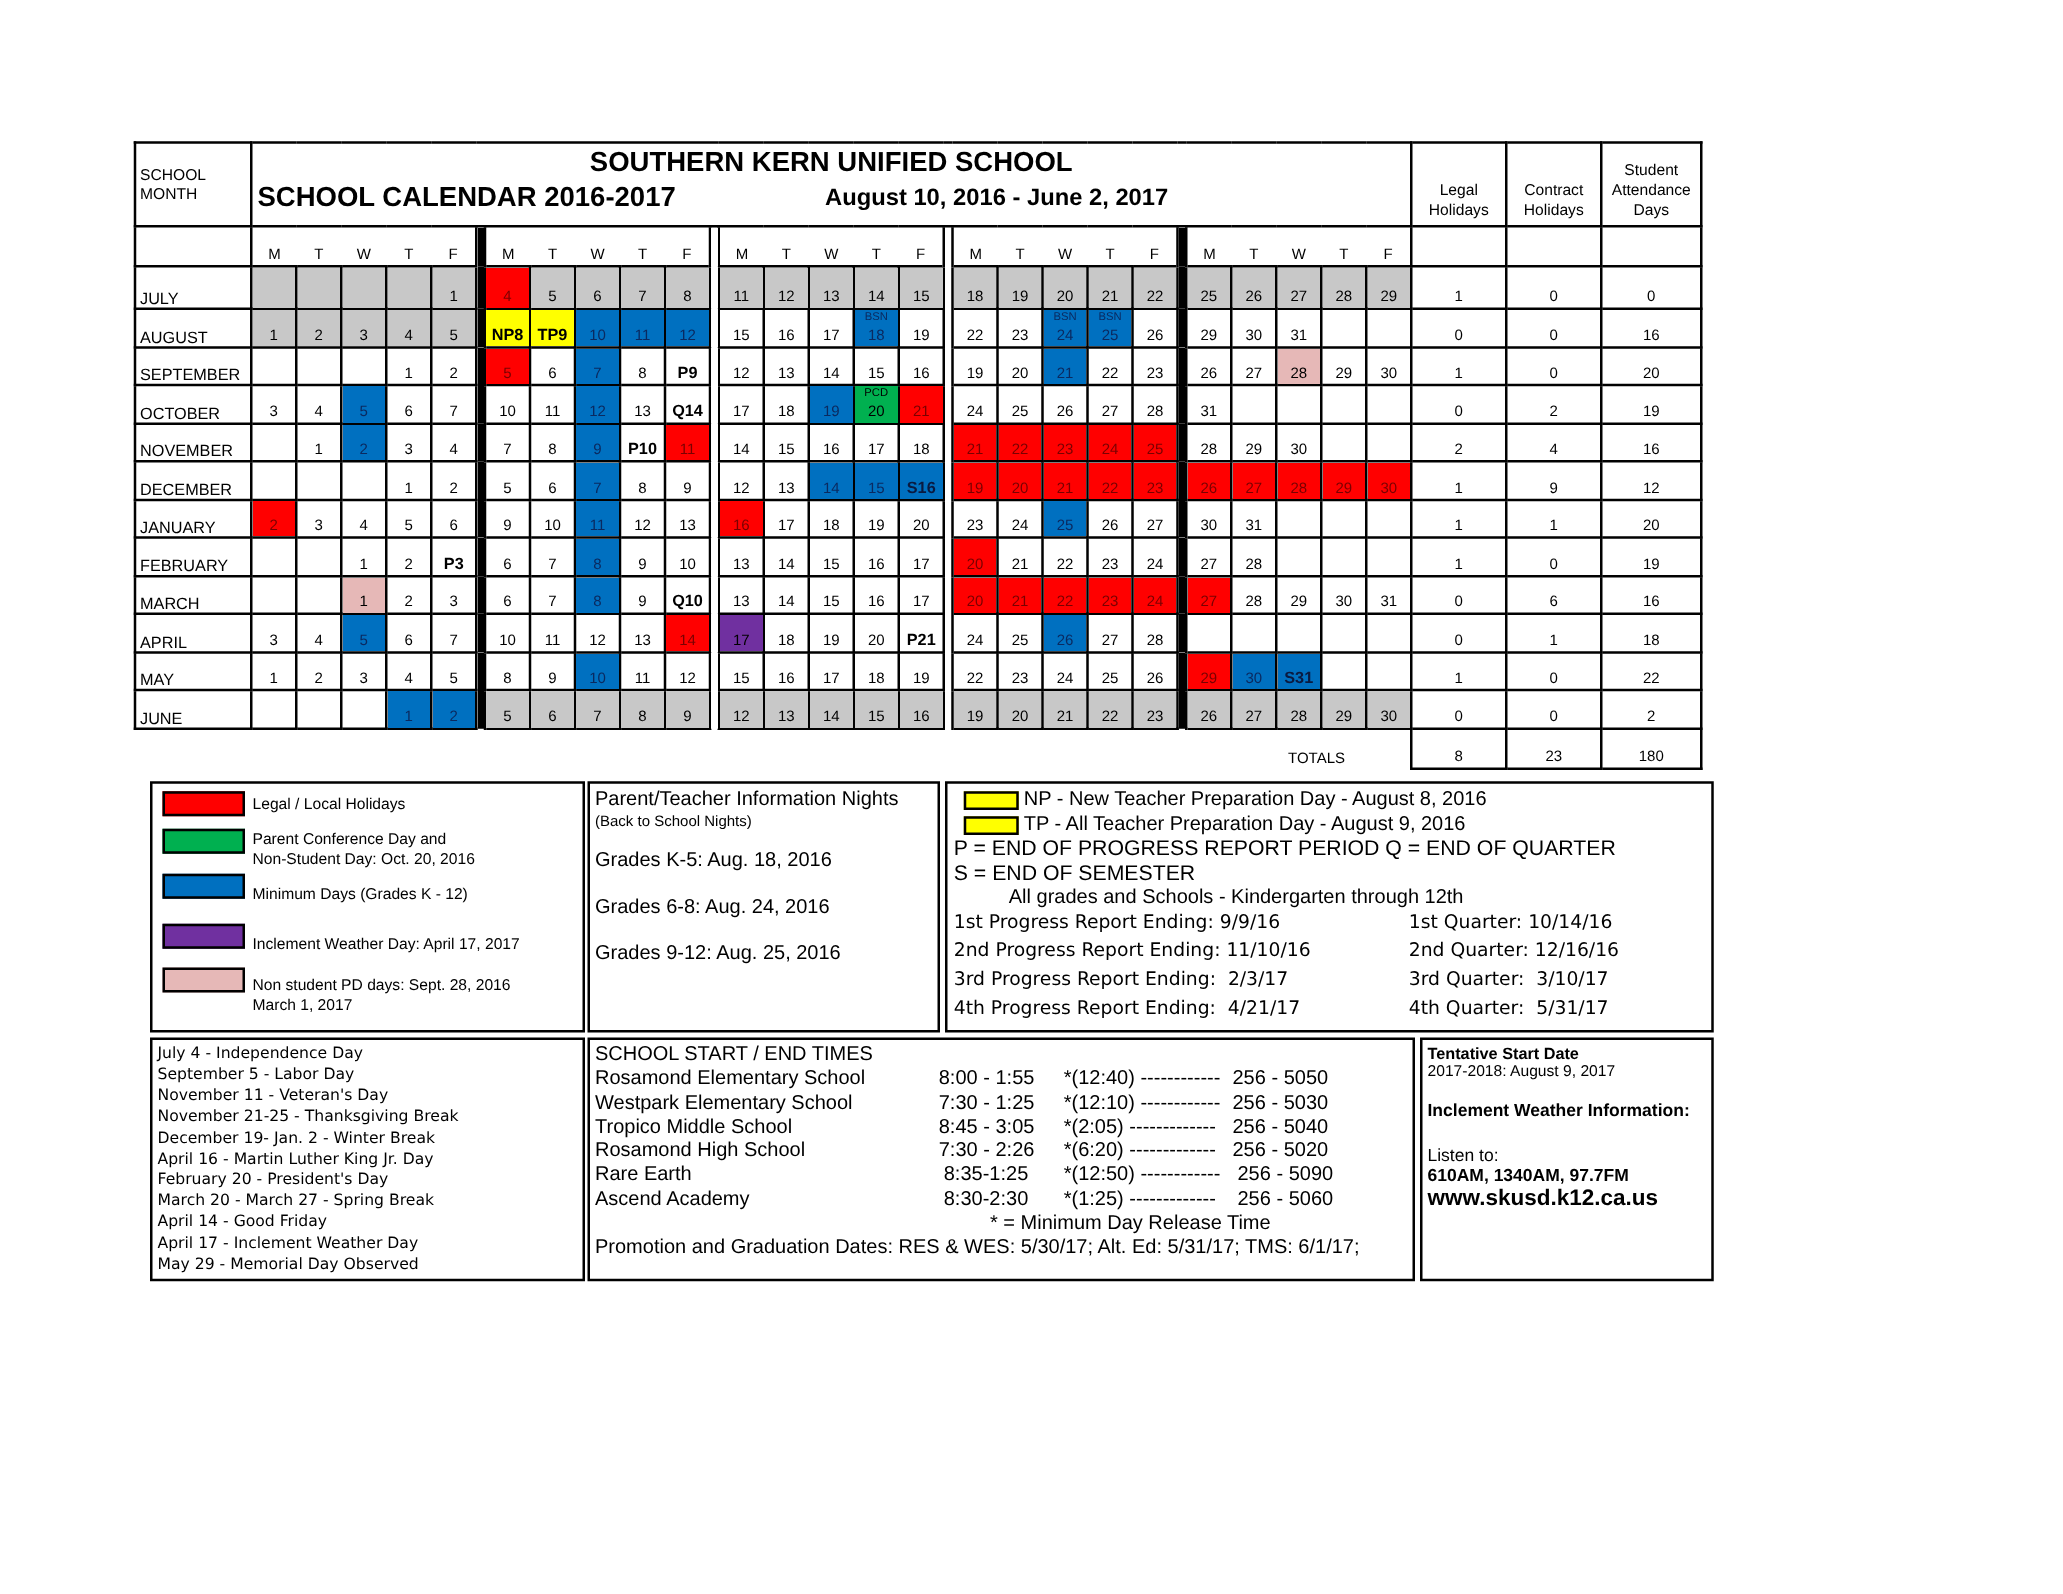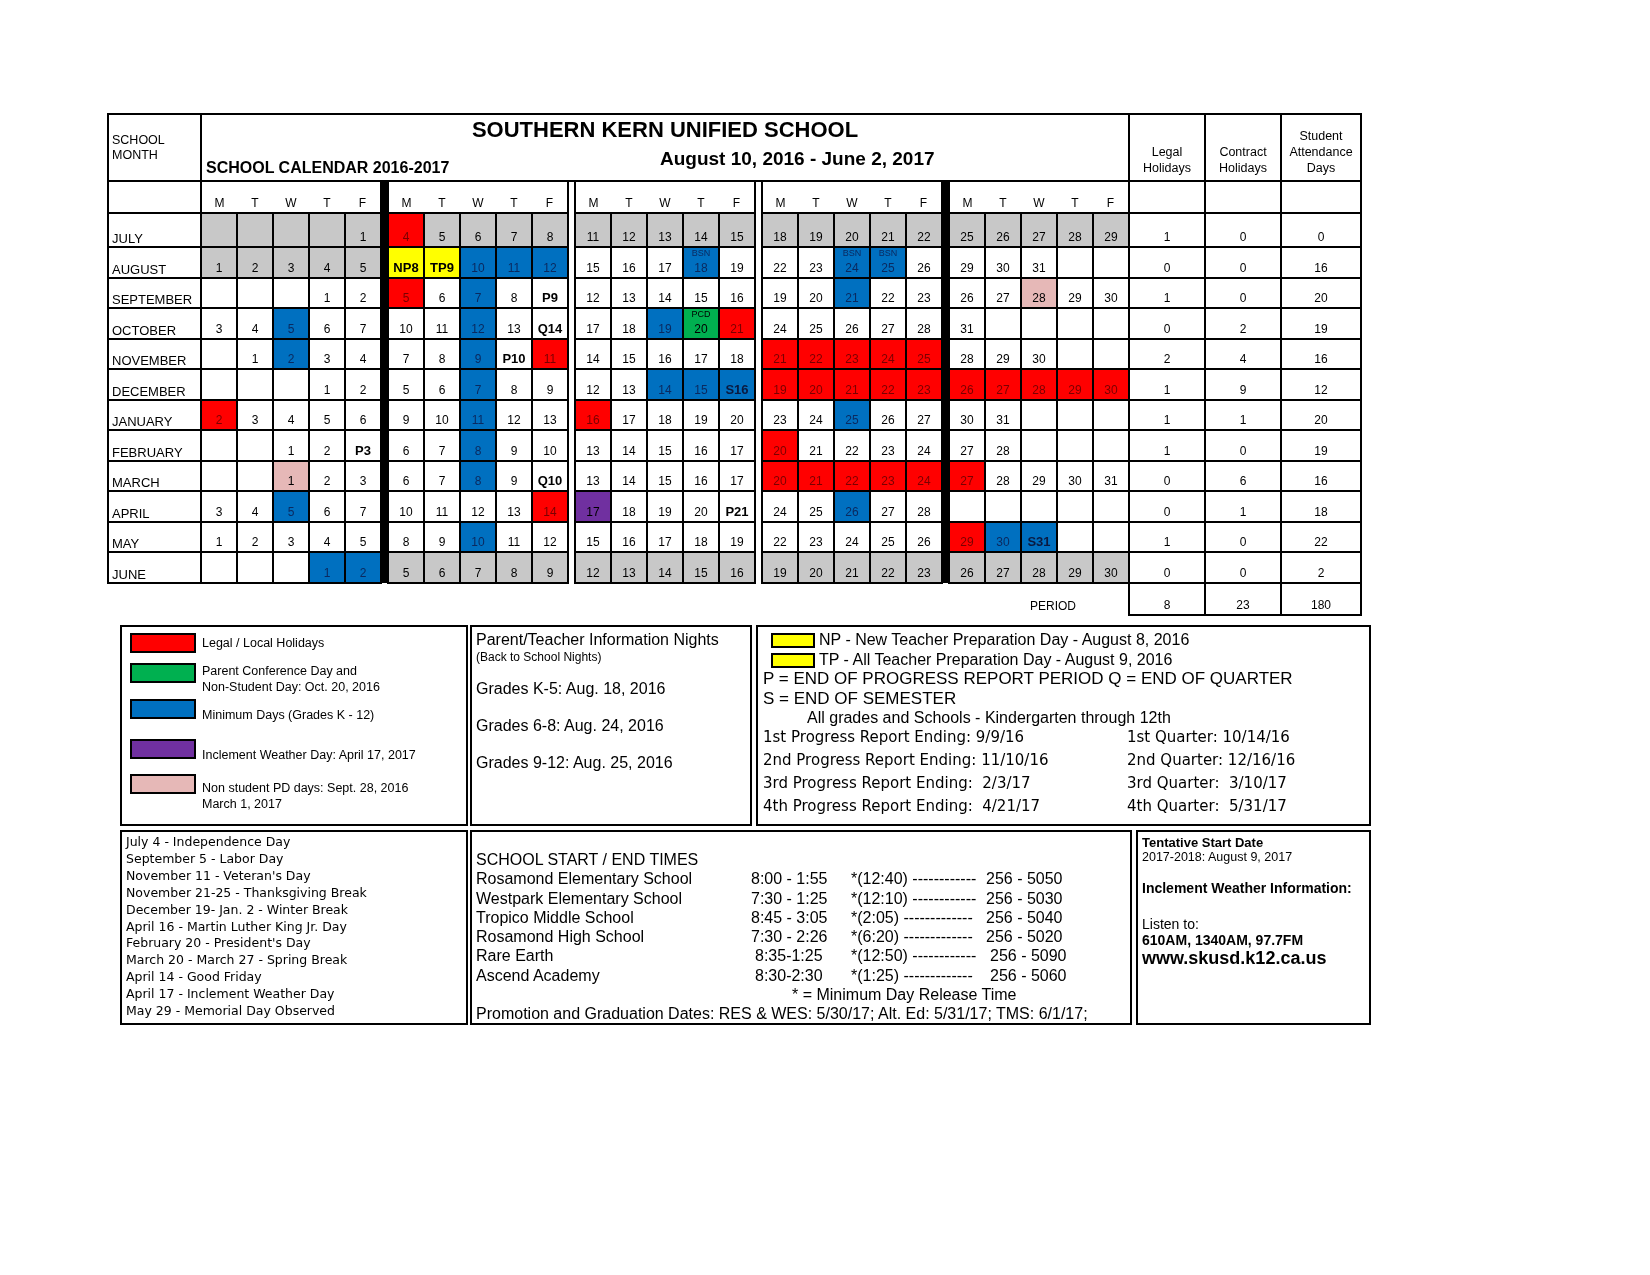--- a/index.html
+++ b/index.html
@@ -32,21 +32,21 @@
 <body>
 
 <div id="cal">
   <table class="cal" id="caltable">
     <colgroup id="cols"></colgroup>
     <tbody id="calbody">
       <tr style="height:67px">
         <td class="month" style="vertical-align:middle;font-size:12.5px;line-height:15px;border-right:2px solid #000">SCHOOL MONTH</td>
         <td colspan="29" style="vertical-align:top;text-align:left;border-right:2px solid #000;position:relative">
           <div class="abs hdr-title" style="left:0;right:0;top:2px;text-align:center;font-size:22px;">SOUTHERN KERN UNIFIED SCHOOL</div>
-          <div class="abs hdr-title" style="left:4px;top:44px;font-size:16px;">SCHOOL CALENDAR 2016-2017</div>
+          <div class="abs hdr-title" style="left:4px;top:30px;font-size:22px;">SCHOOL CALENDAR 2016-2017</div>
           <div class="abs hdr-title" style="left:458px;top:33px;font-size:19px;">August 10, 2016 - June 2, 2017</div>
         </td>
         <td class="stat" style="vertical-align:bottom;font-size:12.5px;line-height:16px;padding-bottom:4px">Legal Holidays</td>
         <td class="stat" style="vertical-align:bottom;font-size:12.5px;line-height:16px;padding-bottom:4px">Contract Holidays</td>
         <td class="stat stat3" style="vertical-align:bottom;font-size:12.5px;line-height:16px;padding-bottom:4px">Student Attendance Days</td>
       </tr>
       <tr id="dayrow" style="height:32px">
           <td class="month" style="border-right: 2px solid rgb(0, 0, 0);"></td>
           <td class="day" style="border-top: none; border-right: none; border-bottom: none; border-left: 2px solid rgb(0, 0, 0); border-image: initial; font-size: 12px; padding-bottom: 2px;">M</td>
           <td class="day" style="border: none; font-size: 12px; padding-bottom: 2px;">T</td>
@@ -495,21 +495,21 @@
           <td class="day c-gray" style="padding-bottom: 2px;"><span>26</span></td>
           <td class="day c-gray" style="padding-bottom: 2px;"><span>27</span></td>
           <td class="day c-gray" style="padding-bottom: 2px;"><span>28</span></td>
           <td class="day c-gray" style="padding-bottom: 2px;"><span>29</span></td>
           <td class="day c-gray" style="padding-bottom: 2px;"><span>30</span></td>
           <td class="stat" style="padding-bottom: 2px;">0</td>
           <td class="stat" style="padding-bottom: 2px;">0</td>
           <td class="stat stat3" style="padding-bottom: 2px;">2</td>
         </tr>
         <tr style="height: 32px;">
-          <td colspan="30" style="border: none; text-align: right; padding-right: 52px; padding-bottom: 2px;">PERIOD</td>
+          <td colspan="30" style="border: none; text-align: right; padding-right: 52px; padding-bottom: 2px;">TOTALS</td>
           <td class="stat" style="padding-bottom: 2px;">8</td>
           <td class="stat" style="padding-bottom: 2px;">23</td>
           <td class="stat stat3" style="padding-bottom: 2px;">180</td>
         </tr>
       </tbody>
   </table>
 </div>
 
 <div class="abs legend-box" style="left:120px;top:625px;width:348px;height:201px;">
   <div id="legendlist">
@@ -569,21 +569,21 @@
       <div>December 19- Jan. 2 - Winter Break</div>
       <div>April 16 - Martin Luther King Jr. Day</div>
       <div>February  20 - President's Day</div>
       <div>March 20 - March 27 - Spring Break</div>
       <div>April 14 -  Good Friday</div>
       <div>April 17 - Inclement Weather Day</div>
       <div>May 29 - Memorial Day Observed</div>
     </div>
 </div>
 
-<div class="abs legend-box" style="left:470px;top:830px;width:662px;height:195px;padding:18px 4px;font-size:16px;line-height:19.3px;">
+<div class="abs legend-box" style="left:470px;top:830px;width:662px;height:195px;padding:2px 4px;font-size:16px;line-height:19.3px;">
   <div>SCHOOL START / END TIMES</div>
   <div id="schools" style="position:relative;">
       <div style="position: relative; height: 19.3px;">
         <span class="abs" style="left: 0px;">Rosamond Elementary School</span>
         <span class="abs" style="left: 275px;">8:00 - 1:55</span>
         <span class="abs" style="left: 375px; white-space: pre;">*(12:40) ------------</span>
         <span class="abs" style="left: 510px;">256 - 5050</span>
       </div>
       <div style="position: relative; height: 19.3px;">
         <span class="abs" style="left: 0px;">Westpark Elementary School</span>

